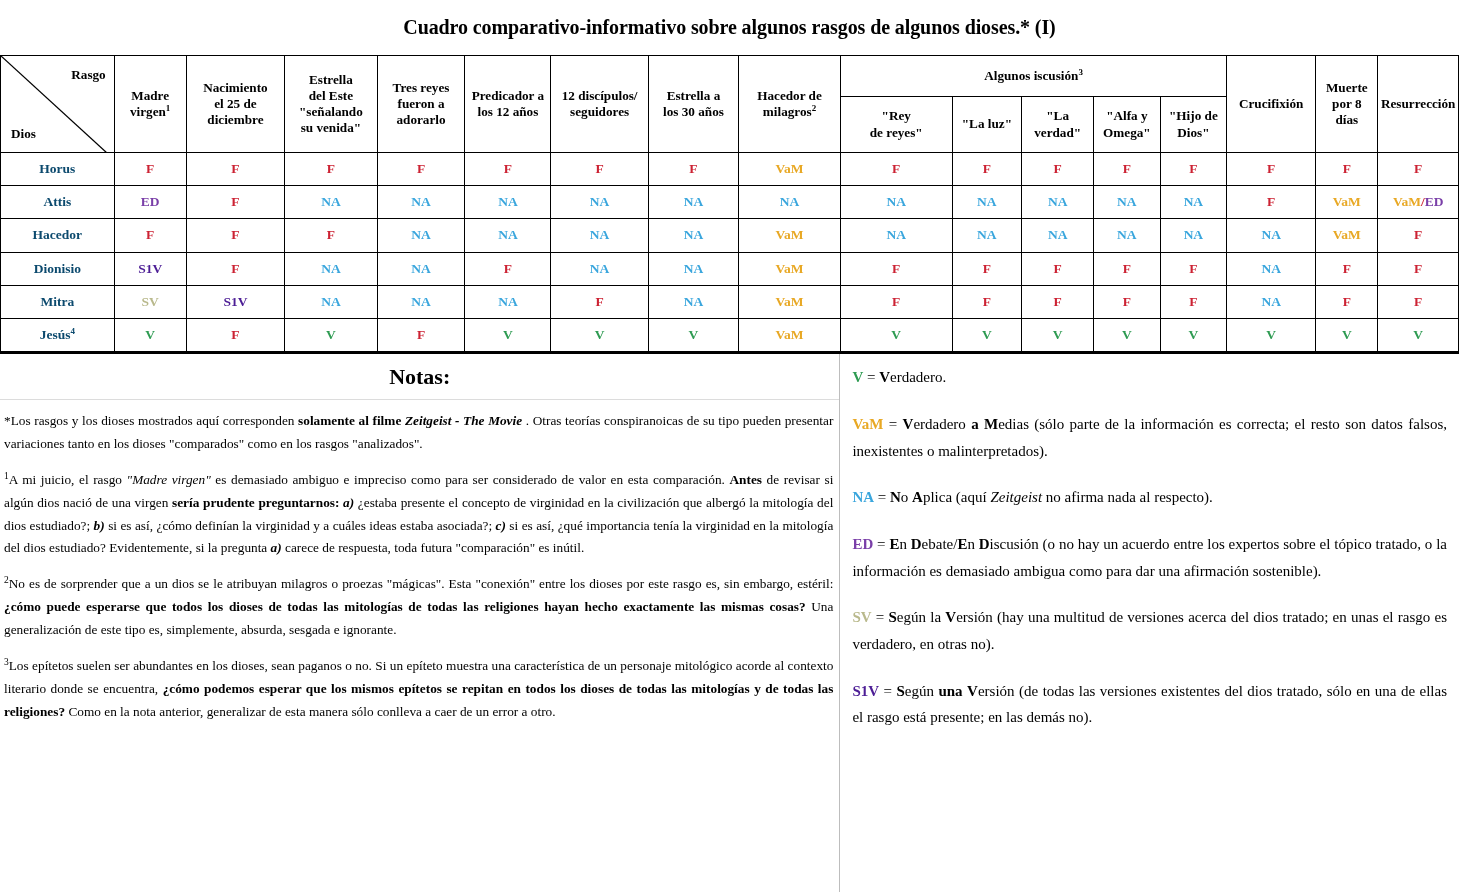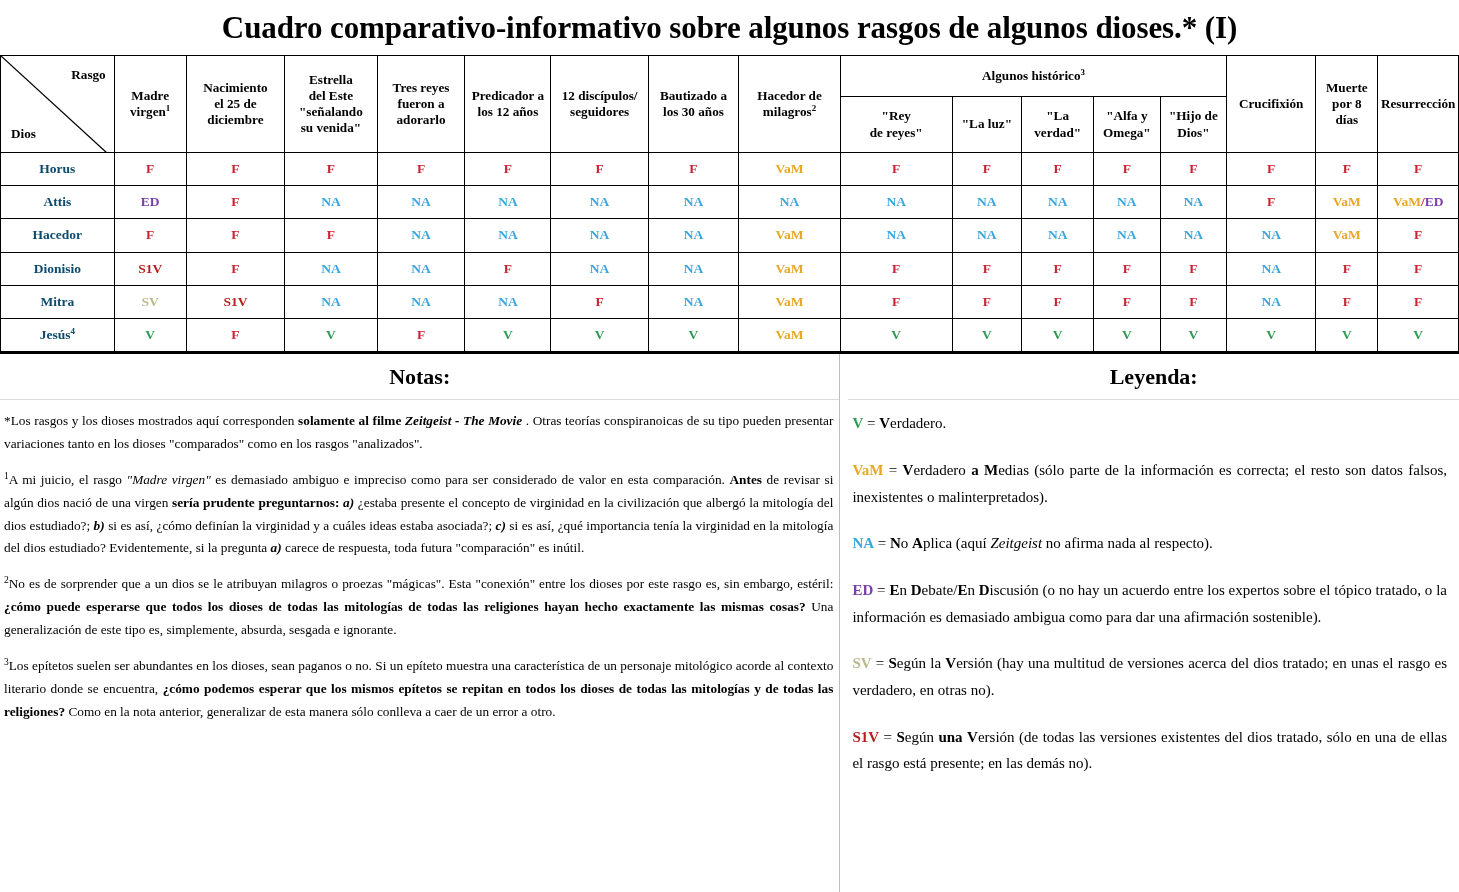--- a/index.html
+++ b/index.html
@@ -20,21 +20,21 @@
 
   
   .title-bar {
     height: 55px;
     display: flex;
     align-items: center;
     justify-content: center;
     flex: 0 0 auto;
   }
   .title-text {
-    font-size: 31px;
+    font-size: 20px;
     font-weight: bold;
     letter-spacing: -0.1px;
     white-space: nowrap;
   }
 
   
   table.grid {
     border-collapse: collapse;
     width: 1459px;
     table-layout: fixed;
@@ -94,21 +94,21 @@
     color: #0c4a6e;
   }
 
   
   .v-F   { color: #cc2233; }
   .v-V   { color: #2e9b52; }
   .v-NA  { color: #3aa6dd; }
   .v-VaM { color: #e8a824; }
   .v-ED  { color: #7a3fa8; }
   .v-SV  { color: #b9b98c; }
-  .v-S1V { color: #b91c1c; }
+  .v-S1V { color: #4c1d95; }
 
   
   .panels {
     display: flex;
     flex: 1 1 auto;
     border-top: 2.5px solid #000;
     min-height: 0;
     gap: 8px;
   }
   .panel {
@@ -218,29 +218,29 @@
         </th>
         <th rowspan="2">
           <span>Predicador a</span><br>
           <span>los 12 años</span>
         </th>
         <th rowspan="2">
           <span>12 discípulos/</span><br>
           <span>seguidores</span>
         </th>
         <th rowspan="2">
-          <span>Bautizado a</span><br>
+          <span>Estrella a</span><br>
           <span>los 30 años</span>
         </th>
         <th rowspan="2">
           <span>Hacedor de</span><br>
           <span>milagros</span><span class="sup">2</span>
         </th>
         <th class="grouphead" colspan="5">
-          <span>Algunos histórico</span><span class="sup">3</span>
+          <span>Algunos iscusión</span><span class="sup">3</span>
         </th>
         <th rowspan="2">
           <span>Crucifixión</span>
         </th>
         <th rowspan="2">
           <span>Muerte</span><br>
           <span>por 8</span><br>
           <span>días</span>
         </th>
         <th rowspan="2">
@@ -391,21 +391,20 @@
     <div class="panel notas">
       <div class="panel-head">Notas:</div>
       <div class="panel-body" id="notas-body">
           <p class="note"><span class="">*</span>Los rasgos y los dioses mostrados aquí corresponden <span class="b">solamente al filme</span> <span class="bi">Zeitgeist - The Movie</span> . Otras teorías conspiranoicas de su tipo pueden presentar variaciones tanto en los dioses "comparados" como en los rasgos "analizados".</p>
           <p class="note"><span class="mark">1</span>A mi juicio, el rasgo <span class="i">"Madre virgen"</span> es demasiado ambiguo e impreciso como para ser considerado de valor en esta comparación. <span class="b">Antes</span> de revisar si algún dios nació de una virgen <span class="b">sería prudente preguntarnos: <span class="bi">a)</span></span> ¿estaba presente el concepto de virginidad en la civilización que albergó la mitología del dios estudiado?; <span class="bi">b)</span> si es así, ¿cómo definían la virginidad y a cuáles ideas estaba asociada?; <span class="bi">c)</span>  si es así, ¿qué importancia tenía la virginidad en la mitología del dios estudiado? Evidentemente, si la pregunta <span class="bi">a)</span>  carece de respuesta, toda futura "comparación" es inútil.</p>
           <p class="note"><span class="mark">2</span>No es de sorprender que a un dios se le atribuyan milagros o proezas "mágicas". Esta "conexión" entre los dioses por este rasgo es, sin embargo, estéril: <span class="b">¿cómo puede esperarse que todos los dioses de todas las mitologías de todas las religiones hayan hecho exactamente las mismas cosas?</span> Una generalización de este tipo es, simplemente, absurda, sesgada e ignorante.</p>
           <p class="note"><span class="mark">3</span>Los epítetos suelen ser abundantes en los dioses, sean paganos o no. Si un epíteto muestra una característica de un personaje mitológico acorde al contexto literario donde se encuentra, <span class="b">¿cómo podemos esperar que los mismos epítetos se repitan en todos los dioses de todas las mitologías y de todas las religiones?</span> Como en la nota anterior, generalizar de esta manera sólo conlleva a caer de un error a otro.</p>
         </div>
     </div>
     <div class="panel leyenda">
-      <div class="panel-head">Leyenda:</div>
       <div class="panel-body" id="leyenda-body">
           <p class="leg"><span class="code v-V">V</span> = <span class="b">V</span>erdadero.</p>
           <p class="leg"><span class="code v-VaM">VaM</span> = <span class="b">V</span>erdadero <span class="b">a</span> <span class="b">M</span>edias (sólo parte de la información es correcta; el resto son datos falsos, inexistentes o malinterpretados).</p>
           <p class="leg"><span class="code v-NA">NA</span> = <span class="b">N</span>o <span class="b">A</span>plica (aquí <span class="i">Zeitgeist</span> no afirma nada al respecto).</p>
           <p class="leg"><span class="code v-ED">ED</span> = <span class="b">E</span>n <span class="b">D</span>ebate/<span class="b">E</span>n <span class="b">D</span>iscusión (o no hay un acuerdo entre los expertos sobre el tópico tratado, o la información es demasiado ambigua como para dar una afirmación sostenible).</p>
           <p class="leg"><span class="code v-SV">SV</span> = <span class="b">S</span>egún la <span class="b">V</span>ersión (hay una multitud de versiones acerca del dios tratado; en unas el rasgo es verdadero, en otras no).</p>
           <p class="leg"><span class="code v-S1V">S1V</span> = <span class="b">S</span>egún <span class="b">una</span> <span class="b">V</span>ersión (de todas las versiones existentes del dios tratado, sólo en una de ellas el rasgo está presente; en las demás no).</p>
         </div>
     </div>
   </div>

